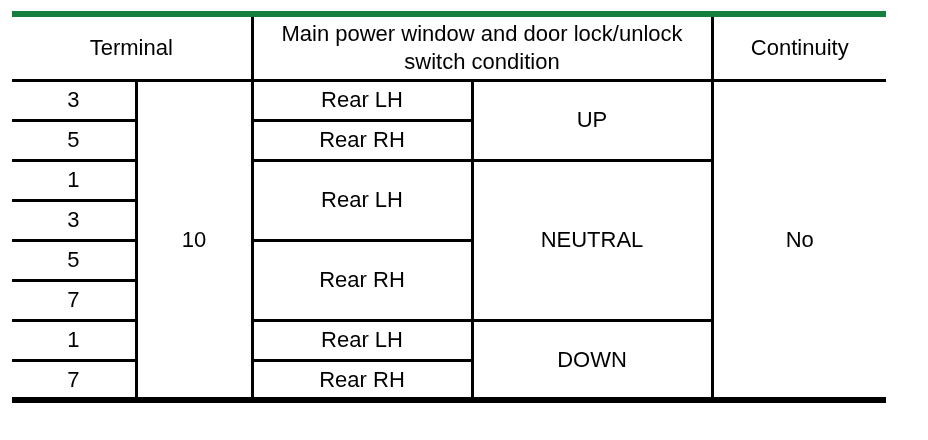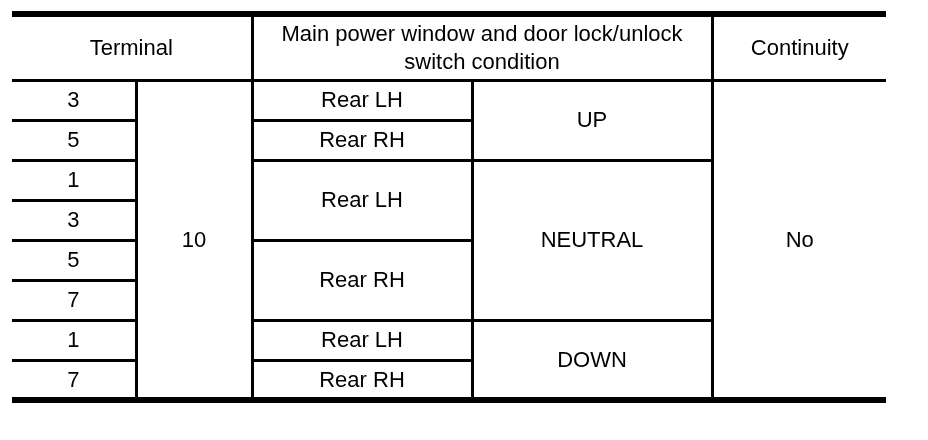--- a/index.html
+++ b/index.html
@@ -11,21 +11,21 @@
     height: 440px;
     background: #ffffff;
     font-family: "Liberation Sans", sans-serif;
     color: #000000;
     overflow: hidden;
   }
   table.cont-table {
     border-collapse: collapse;
     table-layout: fixed;
     margin: 11px 0 0 12px;
-    border-top: 6px solid #000000;
+    border-top: 6px solid #15803d;
     border-bottom: 6px solid #000;
     border-left: none;
     border-right: none;
   }
   .cont-table th,
   .cont-table td {
     border: 3px solid #000;
     padding: 0;
     font-size: 22px;
     font-weight: normal;

